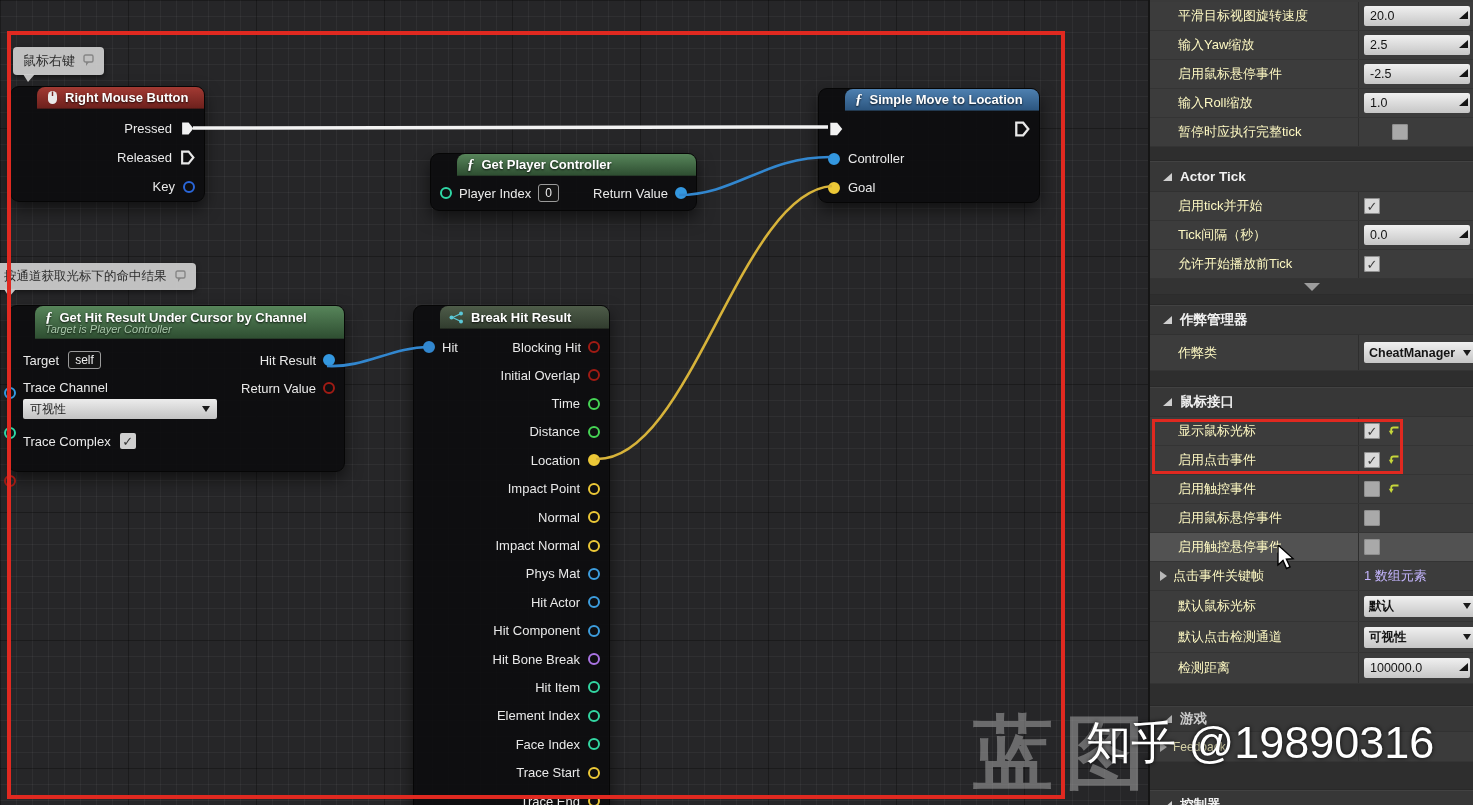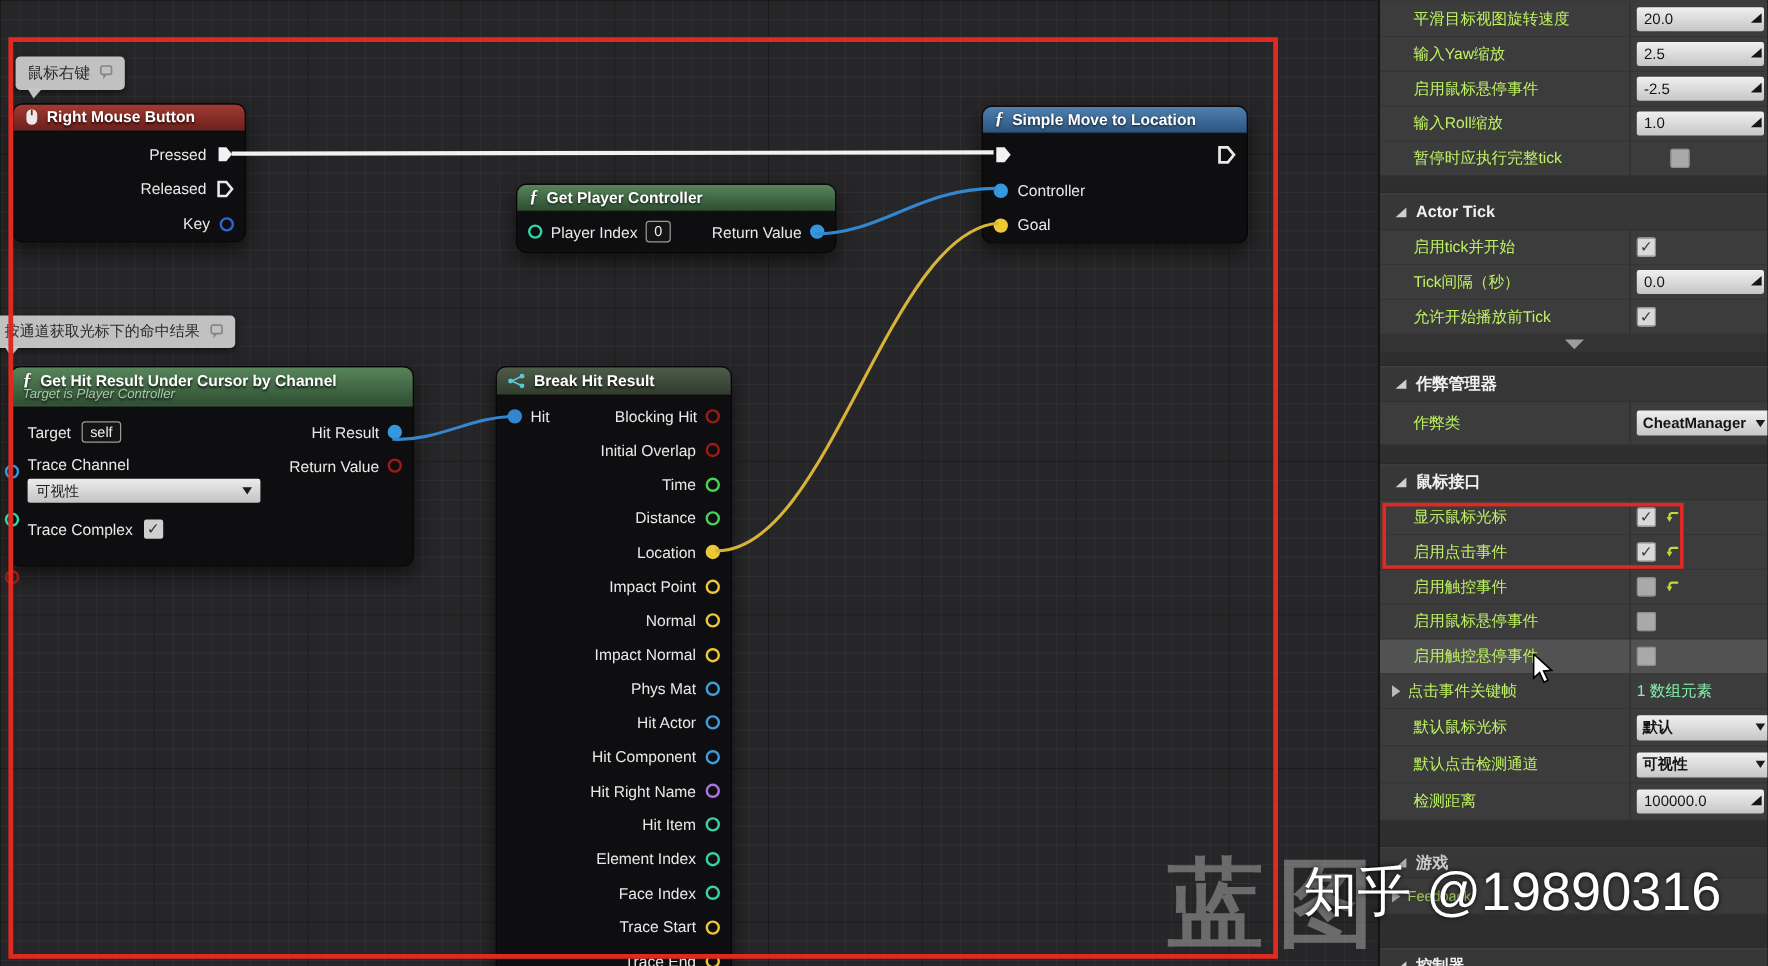--- a/index.html
+++ b/index.html
@@ -18,21 +18,21 @@
       linear-gradient(rgba(255,255,255,.045) 1px, transparent 1px),
       linear-gradient(90deg, rgba(255,255,255,.045) 1px, transparent 1px);
     background-size:128px 128px,128px 128px,16px 16px,16px 16px;
   }
 
   
   .node { position:absolute; background:rgba(13,13,15,.93); border:1px solid #060606;
           border-radius:9px; box-shadow:0 7px 16px rgba(0,0,0,.55); z-index:10; }
   .nhead { display:flex; align-items:center; gap:7px; padding:3px 10px; color:#fff;
            font-size:13px; font-weight:bold; border-radius:8px 8px 0 0;
-           text-shadow:0 1px 2px rgba(0,0,0,.8); border-bottom:1px solid rgba(0,0,0,.55); }
+           text-shadow:0 1px 2px rgba(0,0,0,.8); border-bottom:1px solid rgba(0,0,0,.55);margin-left:26px; }
   .nhead .ficon { font-family:"Liberation Serif","DejaVu Serif",serif; font-style:italic;
                   font-weight:bold; font-size:15px; line-height:1; }
   .hd-red   { background:linear-gradient(180deg,#a33a33,#6e211d); }
   .hd-green { background:linear-gradient(180deg,#57855a,#2f4f32); }
   .hd-blue  { background:linear-gradient(180deg,#4e80b0,#2c5680); }
   .hd-sage  { background:linear-gradient(180deg,#4e5c49,#323d2f); }
   .nsub { font-size:11px; font-style:italic; font-weight:normal; color:#a9c9ab; margin-top:-2px; }
 
   .prow { display:flex; align-items:center; gap:8px; padding:0 9px; color:#e9e9e9; font-size:13px; }
   .prow.out { justify-content:flex-end; }
@@ -64,21 +64,21 @@
   #wires { position:absolute; left:0; top:0; z-index:12; pointer-events:none; }
 
   
   .annot { position:absolute; border:4px solid #e02920; z-index:40; pointer-events:none; }
 
   
   #panel { position:absolute; left:1148px; top:0; width:325px; height:805px;
            background:#3a3a3a; border-left:2px solid #151515; z-index:20; padding-top:2px; }
   .drow { display:flex; align-items:center; background:#3c3c3c; border-bottom:1px solid #343434; }
   .drow.hl { background:#525252; }
-  .dlabel { width:209px; padding-left:28px; color:#bef264; font-size:13px; flex:none;
+  .dlabel { width:209px; padding-left:28px; color:#fef9c3; font-size:13px; flex:none;
             border-right:1px solid #2e2e2e; align-self:stretch; display:flex; align-items:center; gap:6px; }
   .dlabel.witharrow { padding-left:10px; }
   .dvalue { display:flex; align-items:center; gap:8px; padding-left:5px; flex:1; }
   .dcat { display:flex; align-items:center; gap:8px; background:#373737; border-bottom:1px solid #313131;
           border-top:1px solid #424242; color:#f1f1f1; font-size:13.5px; font-weight:bold; padding-left:13px; }
   .cat-tri { width:0; height:0; border-top:8px solid transparent; border-right:9px solid #cfcfcf; flex:none; }
   .row-tri { width:0; height:0; border-top:5px solid transparent; border-bottom:5px solid transparent;
              border-left:7px solid #b9b9b9; flex:none; }
   .dspacer { background:#2e2e2e; border-bottom:1px solid #292929; }
   .dexpander { background:#333; display:flex; align-items:center; justify-content:center;
@@ -90,21 +90,21 @@
               display:flex; align-items:center; padding:0 6px; }
   .numfield .corner { position:absolute; right:2px; top:5px; width:0; height:0;
                       border-top:8px solid transparent; border-right:9px solid #151515; }
   .dd { width:112px; height:21px; border-radius:2px; background:linear-gradient(180deg,#f0f0f0,#c6c6c6);
         color:#141414; font-size:12.5px; font-weight:bold; display:flex; align-items:center;
         justify-content:space-between; padding:0 5px; }
   .cb { width:16px; height:16px; border-radius:2px; display:inline-flex; align-items:center;
         justify-content:center; font-size:13px; font-weight:bold; color:#3d3d3d; flex:none; }
   .cb.on  { background:#d9d9d9; box-shadow:inset 0 0 0 1px #8e8e8e; }
   .cb.off { background:#a9a9a9; box-shadow:inset 0 0 0 1px #8e8e8e; }
-  .vtext { color:#86efac; font-size:13px; }
+  .vtext { color:#c4b5fd; font-size:13px; }
   .reset { display:inline-flex; cursor:pointer; }
 
   
   #wm-brand { position:absolute; left:973px; top:700px; font-size:80px; font-weight:bold;
               color:rgba(175,175,175,.5); letter-spacing:12px; z-index:50; pointer-events:none; white-space:nowrap; }
   #wm-credit { position:absolute; left:1086px; top:713px; font-size:45px; color:#fff; z-index:51;
                text-shadow:0 0 4px rgba(0,0,0,.85); pointer-events:none; white-space:nowrap; }
 
   #cursor { position:absolute; left:1277px; top:545px; z-index:60; pointer-events:none; }
 </style>
@@ -300,21 +300,21 @@
         </div>
         <div class="prow out" style="height: 28.4px;">
           <span>Hit Actor</span>
           <span class="dpin" style="color: rgb(61, 157, 221);"></span>
         </div>
         <div class="prow out" style="height: 28.4px;">
           <span>Hit Component</span>
           <span class="dpin" style="color: rgb(61, 157, 221);"></span>
         </div>
         <div class="prow out" style="height: 28.4px;">
-          <span>Hit Right Name</span>
+          <span>Hit Bone Break</span>
           <span class="dpin" style="color: rgb(170, 116, 228);"></span>
         </div>
         <div class="prow out" style="height: 28.4px;">
           <span>Hit Item</span>
           <span class="dpin" style="color: rgb(51, 214, 162);"></span>
         </div>
         <div class="prow out" style="height: 28.4px;">
           <span>Element Index</span>
           <span class="dpin" style="color: rgb(51, 214, 162);"></span>
         </div>

